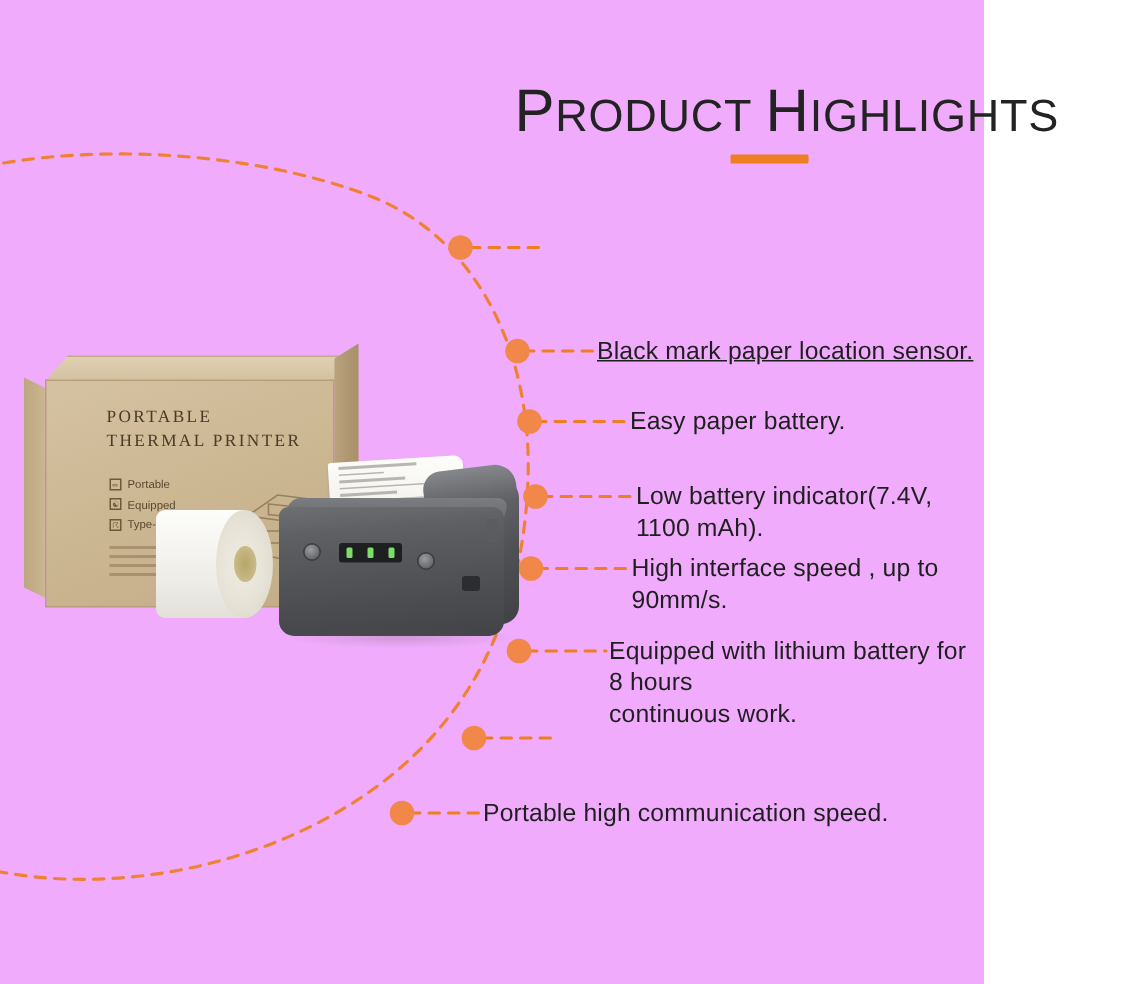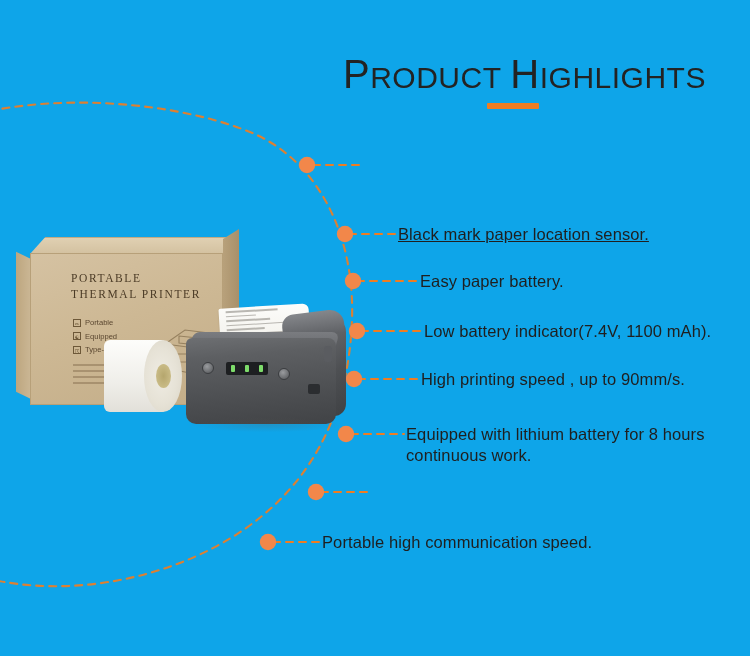--- a/index.html
+++ b/index.html
@@ -8,23 +8,23 @@
   body {
     width:750px; height:656px;
     background:#ffffff;
     font-family:"Liberation Sans", sans-serif;
     overflow:hidden;
     position:relative;
   }
 
   #stage {
     position:relative;
-    width:750px;
+    width:656px;
     height:656px;
-    background:#0ea5e9;
+    background:#f0abfc;
   }
 
   
   .title-wrap {
     position:absolute;
     left:343px; top:52px;
     width:360px;
   }
   .title {
     font-family:"Liberation Sans", sans-serif;
@@ -294,21 +294,21 @@
     <circle cx="268" cy="542" r="8.2" fill="#f2874a"></circle>
   </svg>
 
 
   <div class="bullet-text" style="left:398px; top:224px;text-decoration:underline;">Black mark paper location sensor.</div>
 
   <div class="bullet-text" style="left:420px; top:271px;">Easy paper battery.</div>
 
   <div class="bullet-text" style="left:424px; top:321px;">Low battery indicator(7.4V, 1100 mAh).</div>
 
-  <div class="bullet-text" style="left:421px; top:369px;">High printing speed , up to 90mm/s.</div>
+  <div class="bullet-text" style="left:421px; top:369px;">High interface speed , up to 90mm/s.</div>
 
   <div class="bullet-text" style="left:406px; top:424px;">Equipped with lithium battery for 8 hours
 continuous work.</div>
 
 
   <div class="bullet-text" style="left:322px; top:532px;">Portable high communication speed.</div>
 
   <div id="photo">
 
     <div>

